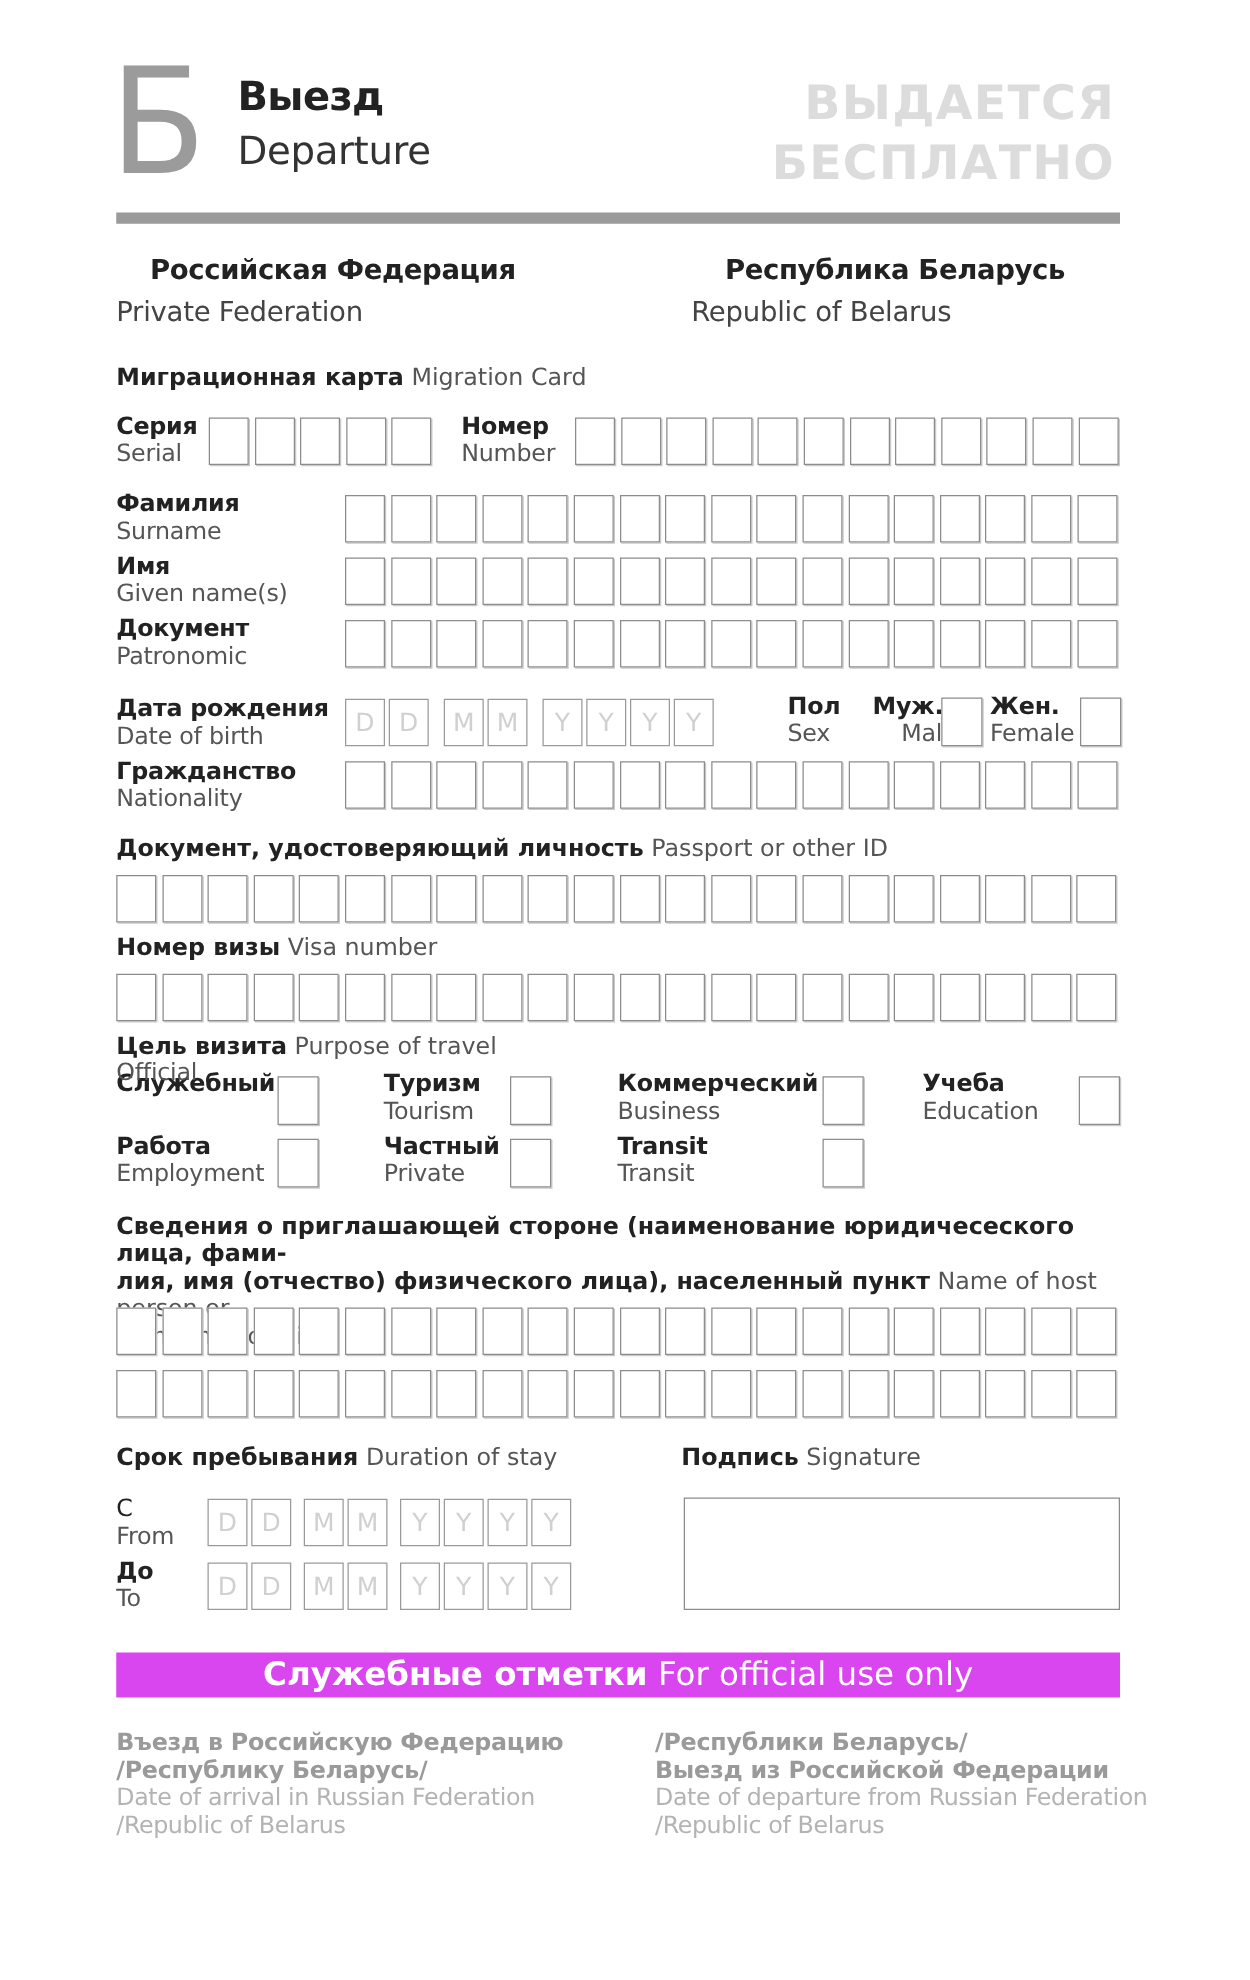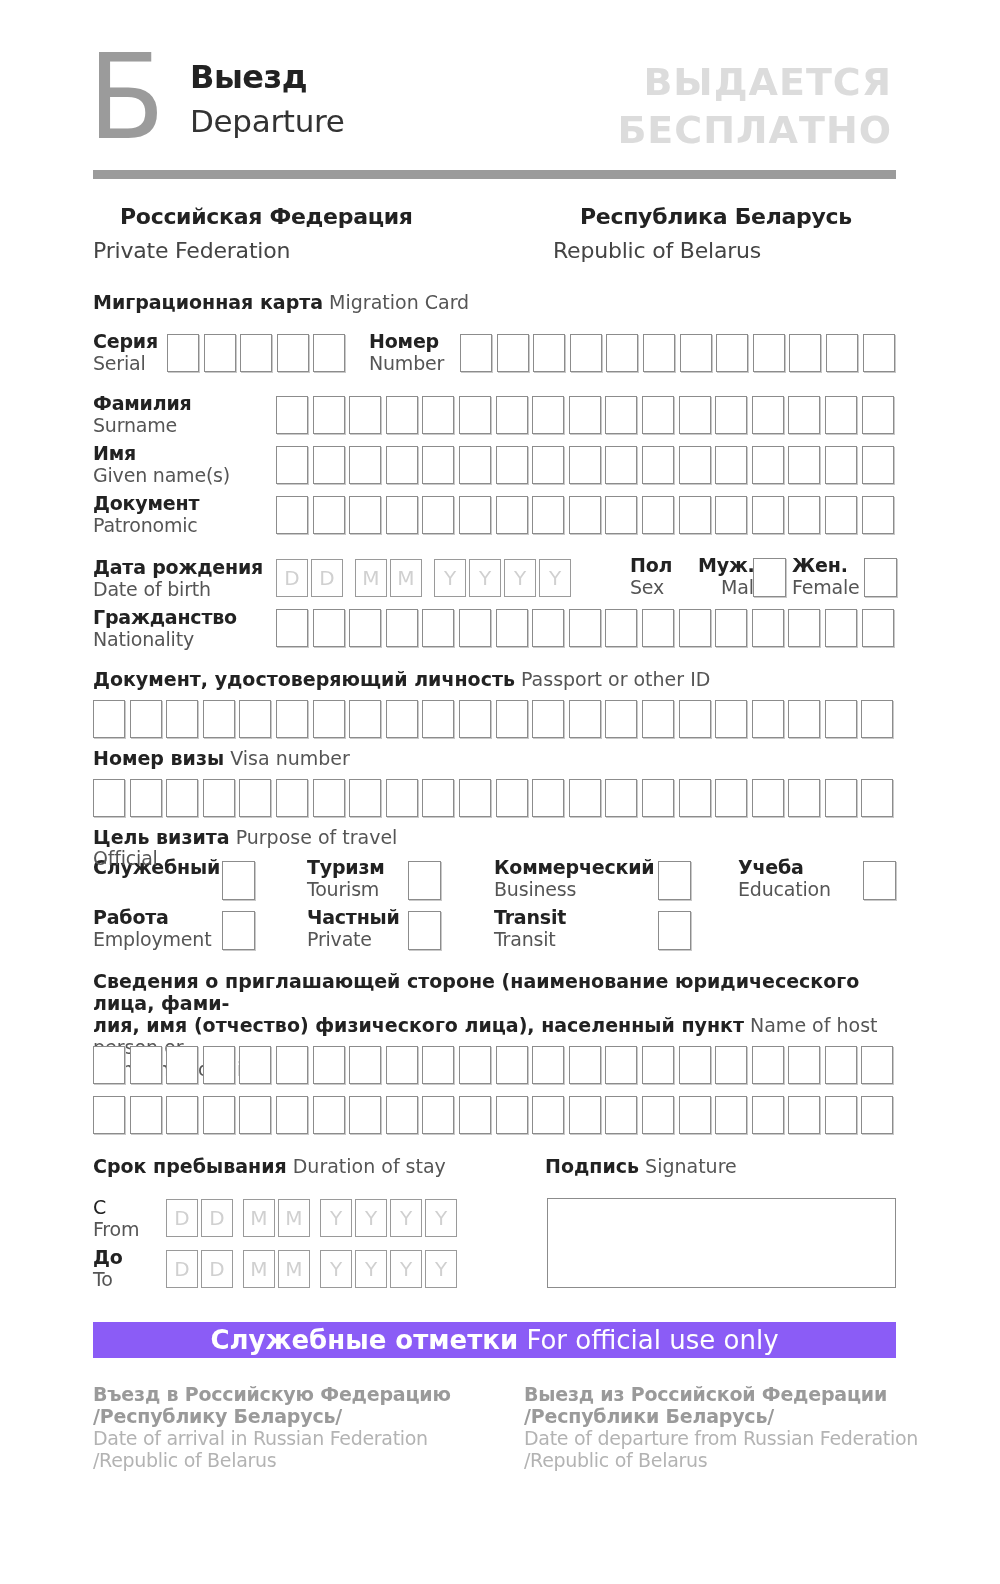--- a/index.html
+++ b/index.html
@@ -16,21 +16,21 @@
   .lbl b { font-weight:bold; }
   .lbl .en { color:#555; font-weight:normal; }
   .lbl-ru { font-size:19px; font-weight:bold; color:#222; line-height:22px; letter-spacing:-0.2px; }
   .lbl-en { font-size:19px; color:#555; line-height:22px; letter-spacing:-0.2px; }
   .boxrow { position:absolute; display:flex; gap:4.6px; }
   .box { width:30px; height:36px; border:1px solid #8c8c8c; box-shadow:1px 1px 0 #c9c9c9; background:#fff; box-sizing:content-box; display:flex; align-items:center; justify-content:center; font-size:20px; color:#d4d4d4; font-family:"DejaVu Sans", sans-serif; }
   .datebox { width:30px; height:36px; border:1px solid #9a9a9a; display:flex; align-items:center; justify-content:center; font-size:20px; color:#d0d0d0; }
   .dgroup { display:flex; gap:3px; }
   .cb { position:absolute; width:31px; height:37px; border:1px solid #8c8c8c; box-shadow:1px 1px 0 #c9c9c9; background:#fff; }
   .sig { left:547px; top:1198px; width:347px; height:88px; border:1px solid #8c8c8c; }
-  .official-bar { left:93px; top:1322px; width:803px; height:36px; background:#8b5cf6; color:#fff; text-align:center; font-size:26px; line-height:36px; }
+  .official-bar { left:93px; top:1322px; width:803px; height:36px; background:#d946ef; color:#fff; text-align:center; font-size:26px; line-height:36px; }
   .official-bar b { font-weight:bold; }
   .grey-ru { font-size:19px; font-weight:bold; color:#9a9a9a; line-height:22px; letter-spacing:-0.2px; }
   .grey-en { font-size:19px; color:#b3b3b3; line-height:22px; letter-spacing:-0.3px; }
 </style>
 </head>
 <body>
 
 <div class="abs big-letter">Б</div>
 <div class="abs title-ru">Выезд</div>
 <div class="abs title-en">Departure</div>
@@ -389,17 +389,17 @@
   <span>For official use only</span>
 </div>
 
 <div class="abs" style="left:93px; top:1383px;">
   <div class="grey-ru">Въезд в Российскую Федерацию</div>
   <div class="grey-ru">/Республику Беларусь/</div>
   <div class="grey-en">Date of arrival in Russian Federation</div>
   <div class="grey-en">/Republic of Belarus</div>
 </div>
 <div class="abs" style="left:524px; top:1383px;">
+  <div class="grey-ru">/Республики Беларусь/</div>
   <div class="grey-ru">Выезд из Российской Федерации</div>
-  <div class="grey-ru">/Республики Беларусь/</div>
   <div class="grey-en">Date of departure from Russian Federation</div>
   <div class="grey-en">/Republic of Belarus</div>
 </div>
 
 </body></html>

